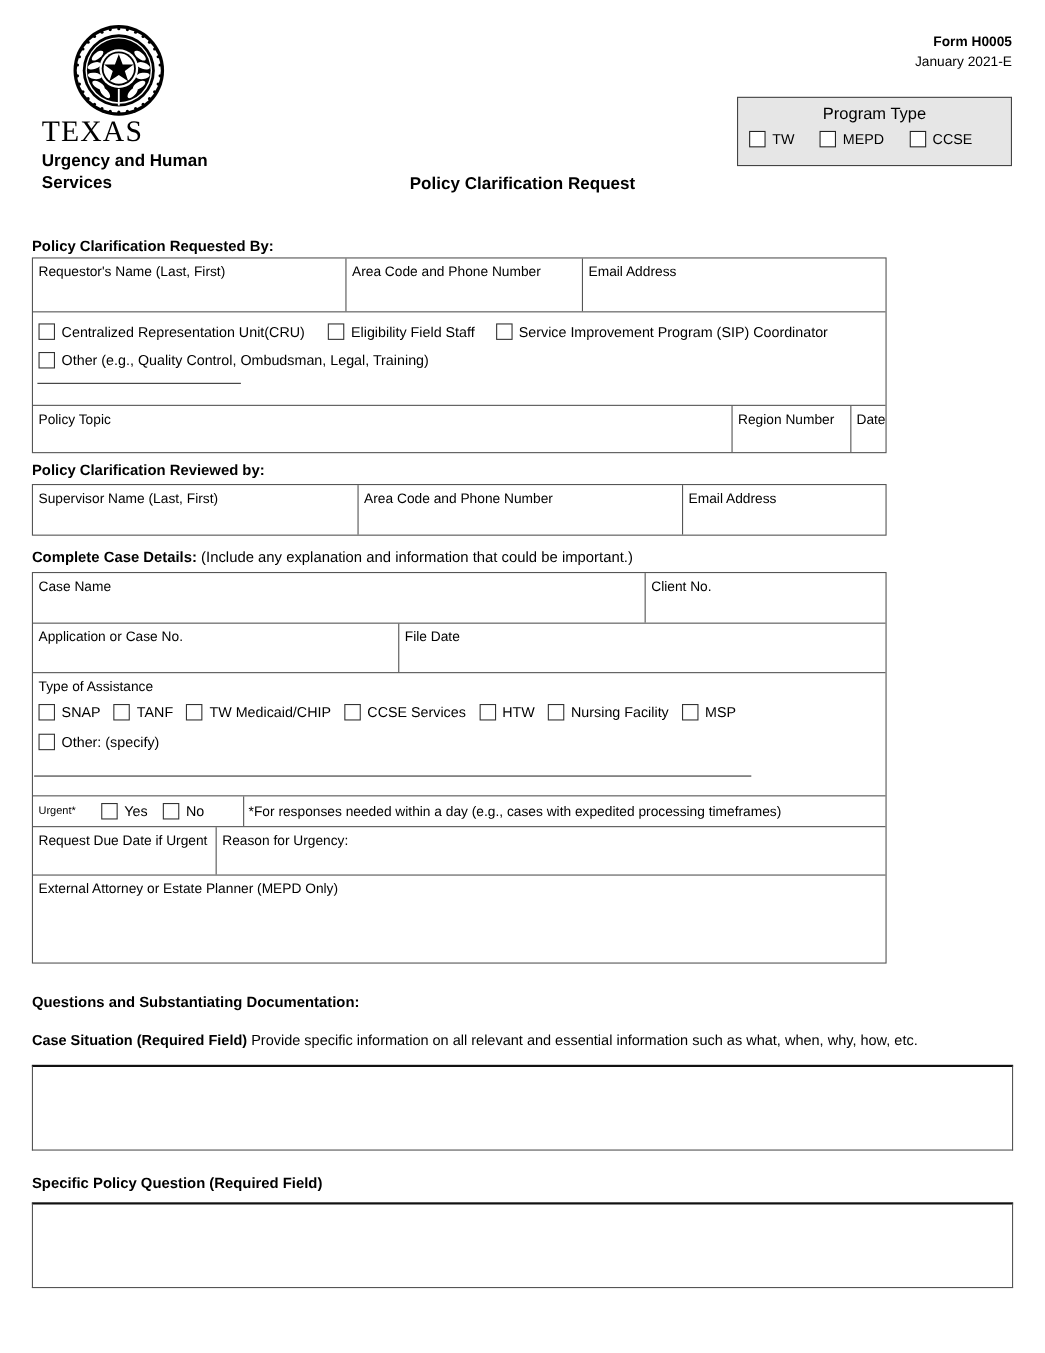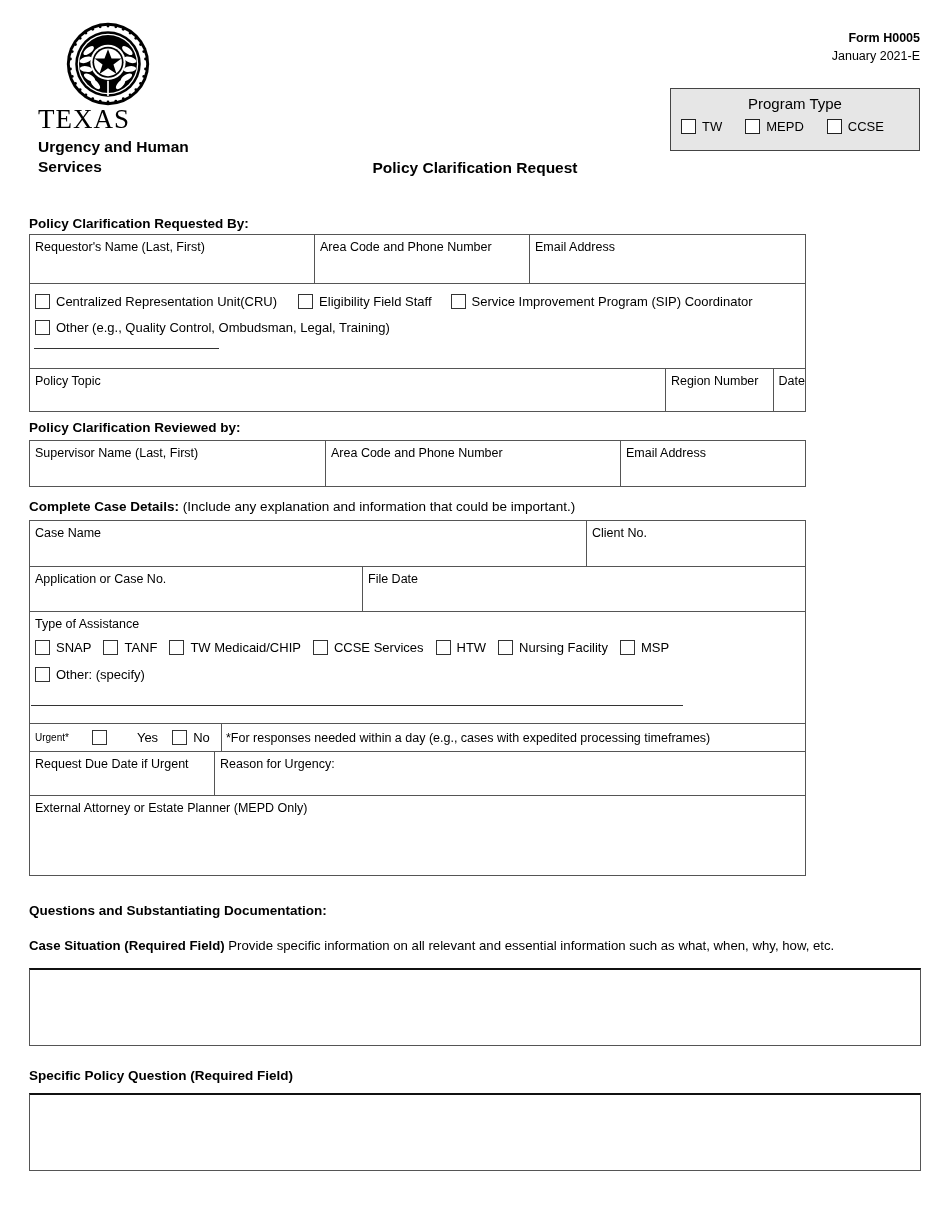--- a/index.html
+++ b/index.html
@@ -395,35 +395,35 @@
             <span class="lbl">Other: (specify)</span>
           </label>
         </div>
         <span class="blank-line" style="left:1px; top:93px; width:652px;"></span>
       </div>
     </div>
 
     <div class="row" style="height:28px;">
       <div class="cell" style="width:191px; padding:0; display:flex; align-items:center;">
         <span style="margin-left:5px; font-size:10px;">Urgent*</span>
-        <label class="cbitem" style="margin-left:23px;gap:24px;">
+        <label class="cbitem" style="margin-left:23px;">
           <span class="cb"></span>
           <span class="lbl">Yes</span>
         </label>
         <label class="cbitem" style="margin-left:14px;">
           <span class="cb"></span>
           <span class="lbl">No</span>
         </label>
       </div>
       <div class="cell" style="flex:1; padding:0; display:flex; align-items:center;">
         <span style="margin-left:4px; font-size:12.5px;">*For responses needed within a day (e.g., cases with expedited processing timeframes)</span>
       </div>
     </div>
 
-    <div class="row" style="height:44px;gap:18px;">
+    <div class="row" style="height:44px;">
       <div class="cell" style="width:166px;">
         <span>Request Due Date if Urgent</span>
       </div>
       <div class="cell" style="flex:1;">
         <span>Reason for Urgency:</span>
       </div>
     </div>
 
     <div class="row" style="height:80px;">
       <div class="cell" style="flex:1;">

